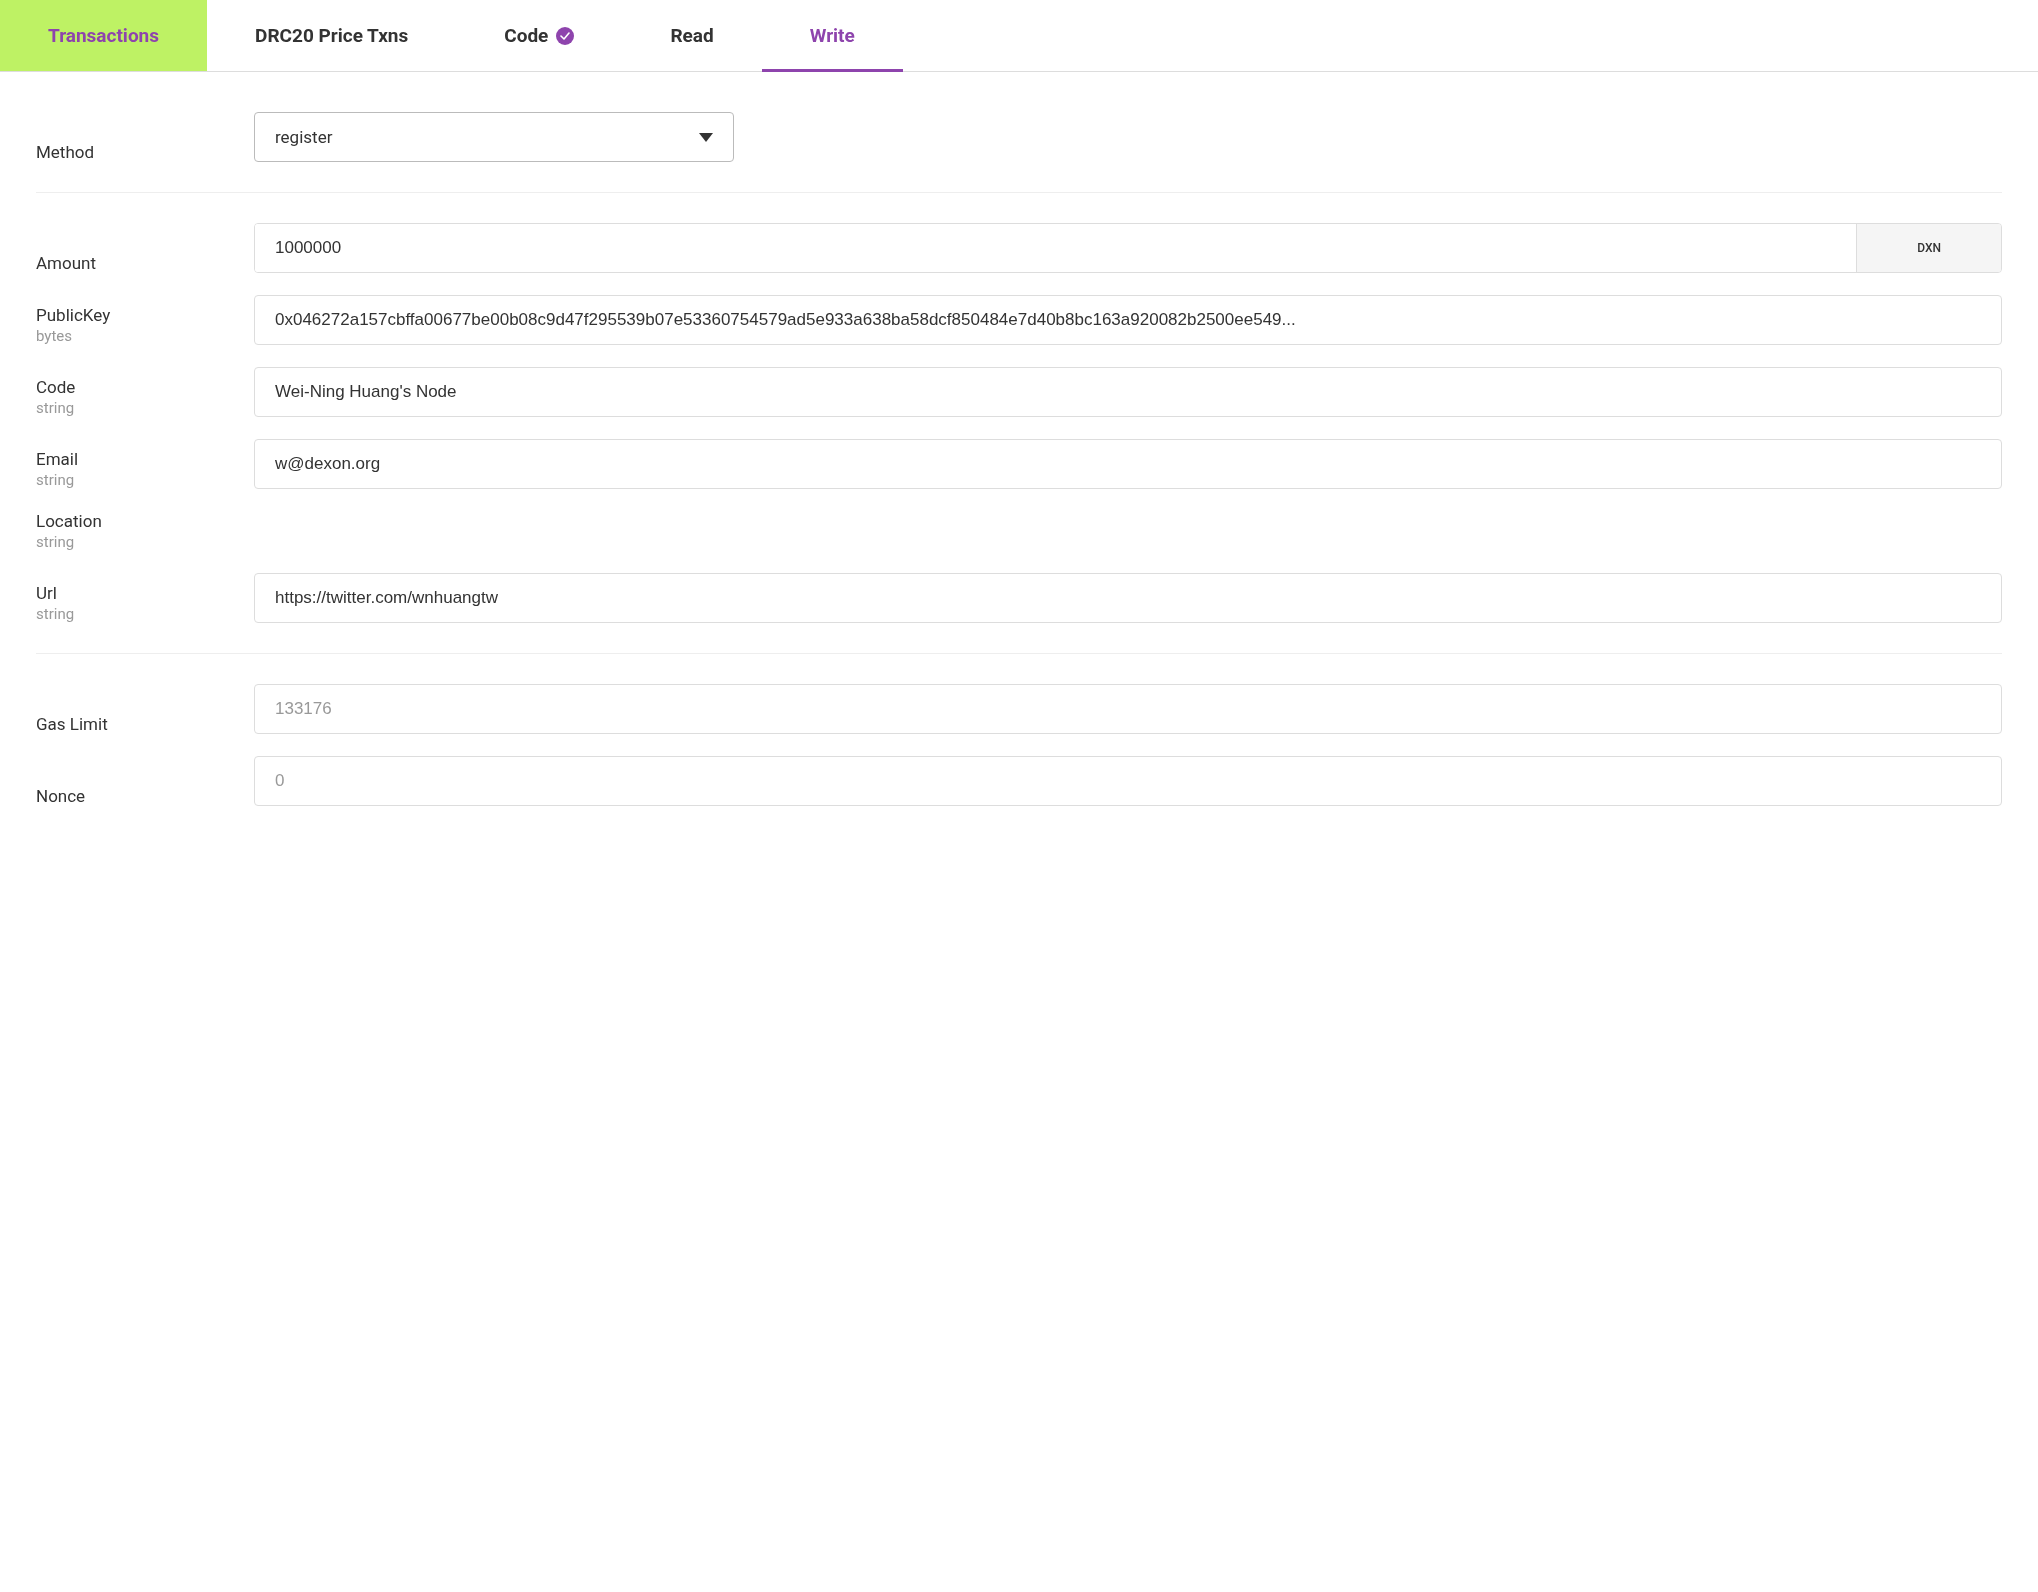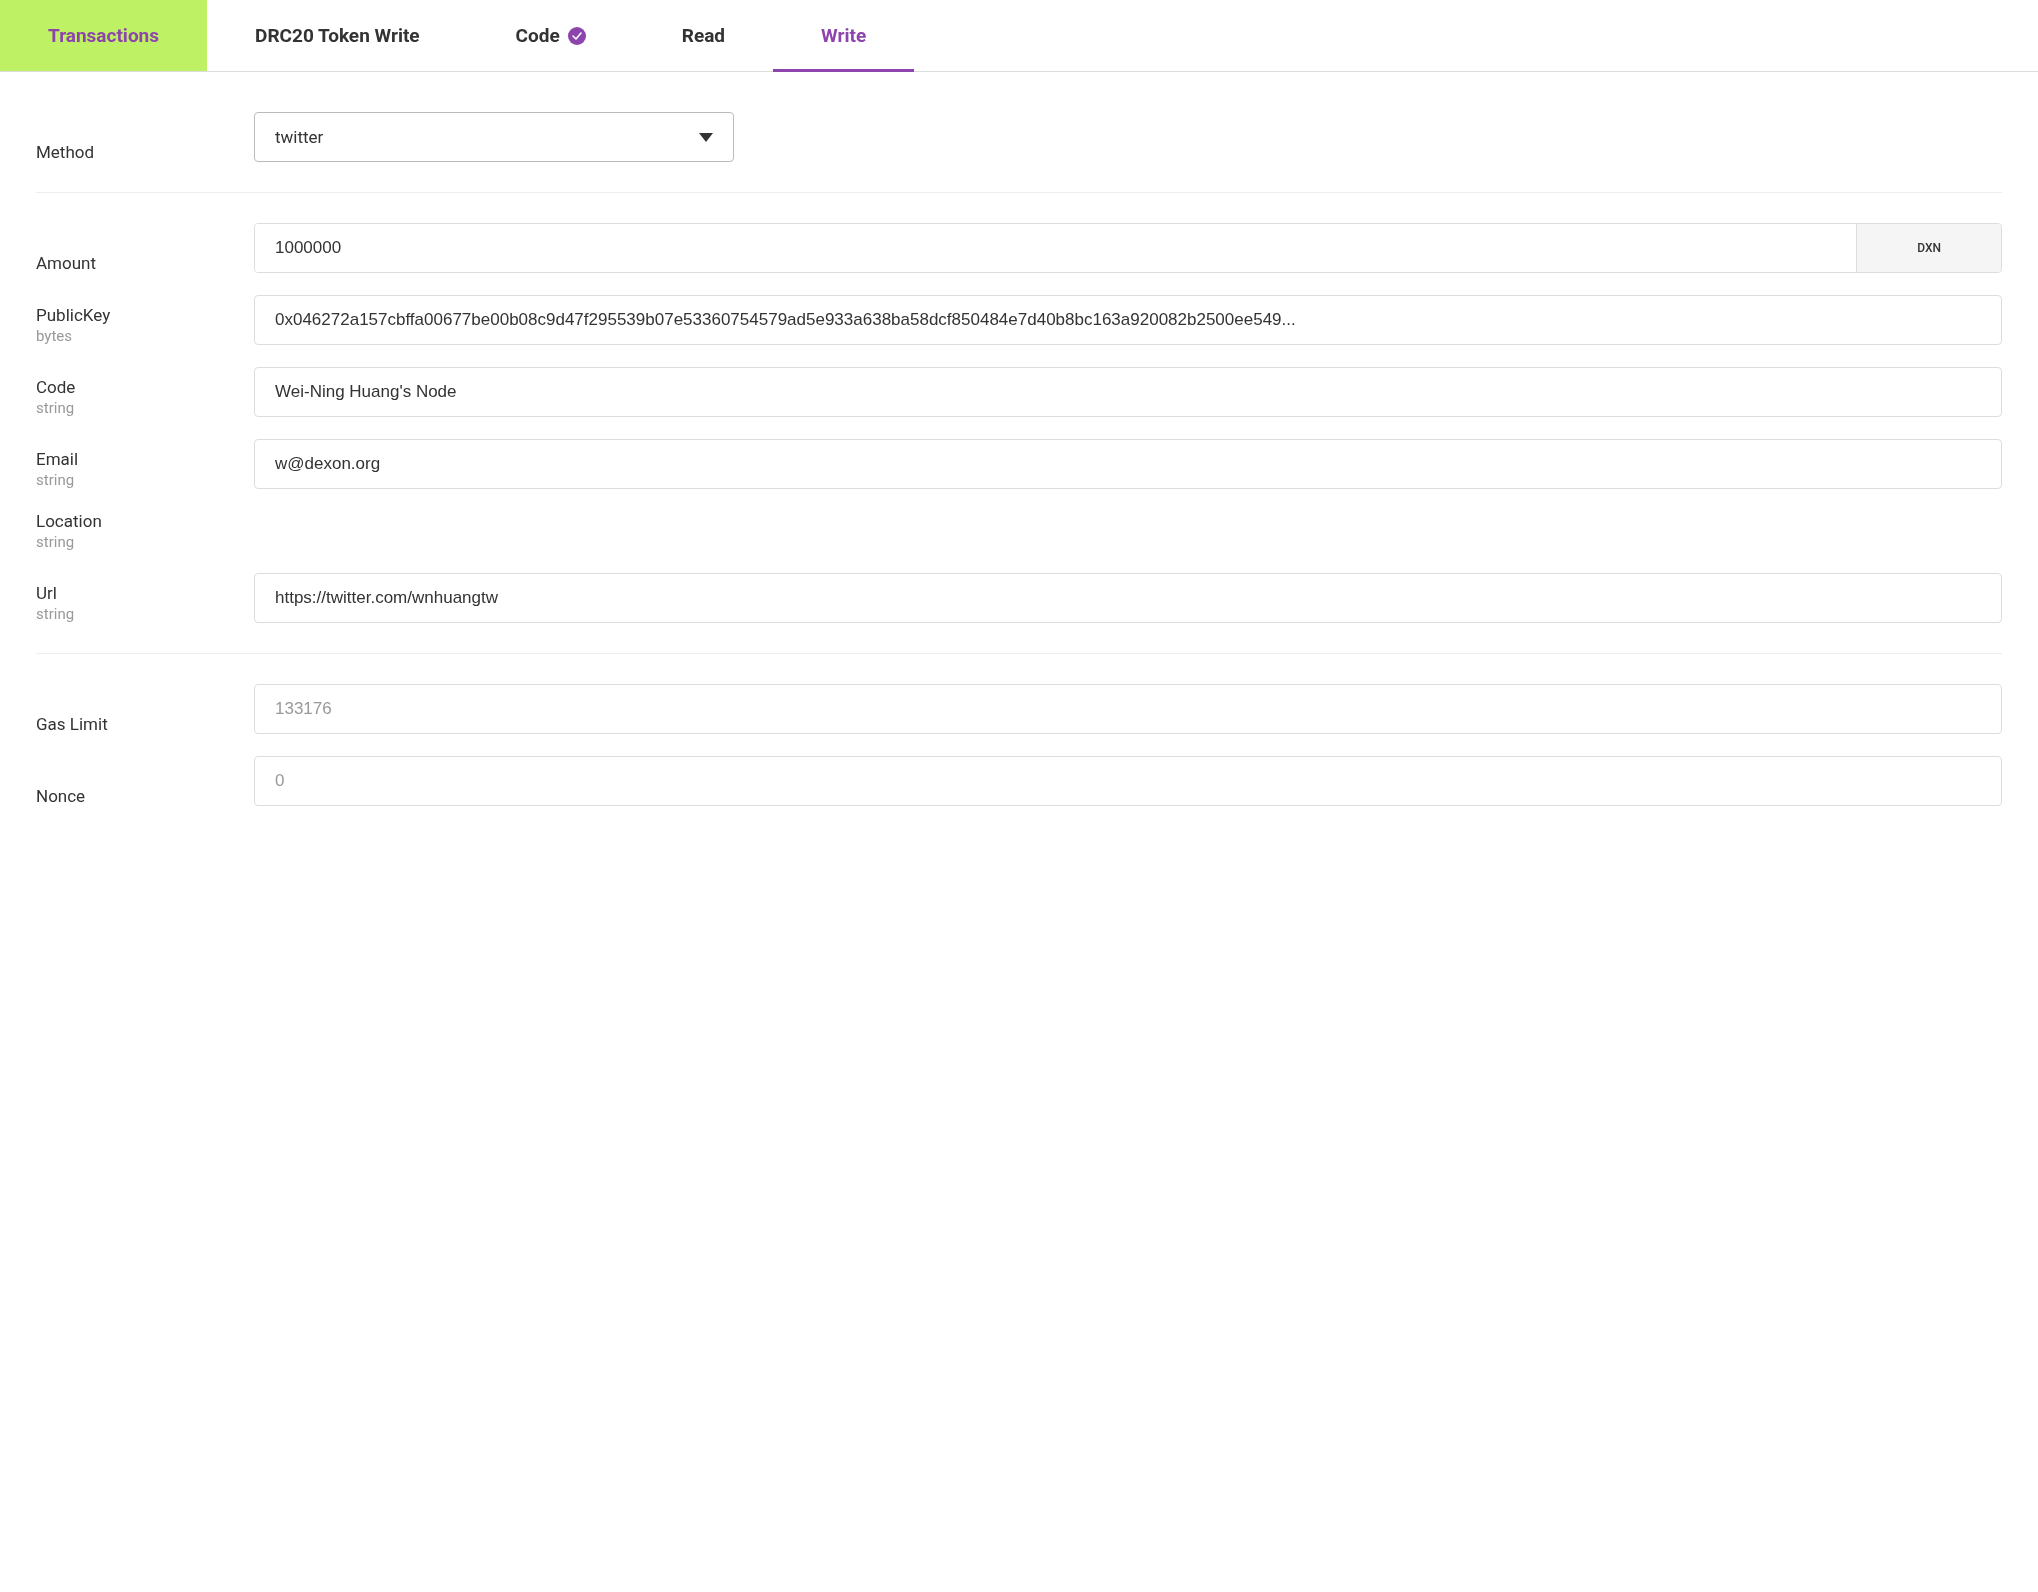--- a/index.html
+++ b/index.html
@@ -200,42 +200,42 @@
     font-weight: 600;
     cursor: pointer;
     margin-top: 48px;
   }
 </style>
 </head>
 <body>
 
 <div class="tabs">
   <div class="tab highlighted">Transactions</div>
-  <div class="tab">DRC20 Token Write</div>
+  <div class="tab">DRC20 Price Txns</div>
   <div class="tab">
     <span>Code</span>
     <span class="check-badge">
       <svg viewBox="0 0 10 10">
           <path d="M1 5 L4 8 L9 2" stroke="#fff" stroke-width="1.6" fill="none" stroke-linecap="round" stroke-linejoin="round"></path>
         </svg>
     </span>
   </div>
   <div class="tab">Read</div>
   <div class="tab active">Write</div>
 </div>
 
 <div class="content">
 
   <div class="row">
     <div class="label-col">
       <div class="label-main">Method</div>
     </div>
     <div class="input-col">
       <div class="select-box">
-        <span>twitter</span>
+        <span>register</span>
         <span class="chevron-down"></span>
       </div>
     </div>
   </div>
 
   <div class="divider"></div>
 
   <div class="row tight">
     <div class="label-col">
       <div class="label-main">Amount</div>

